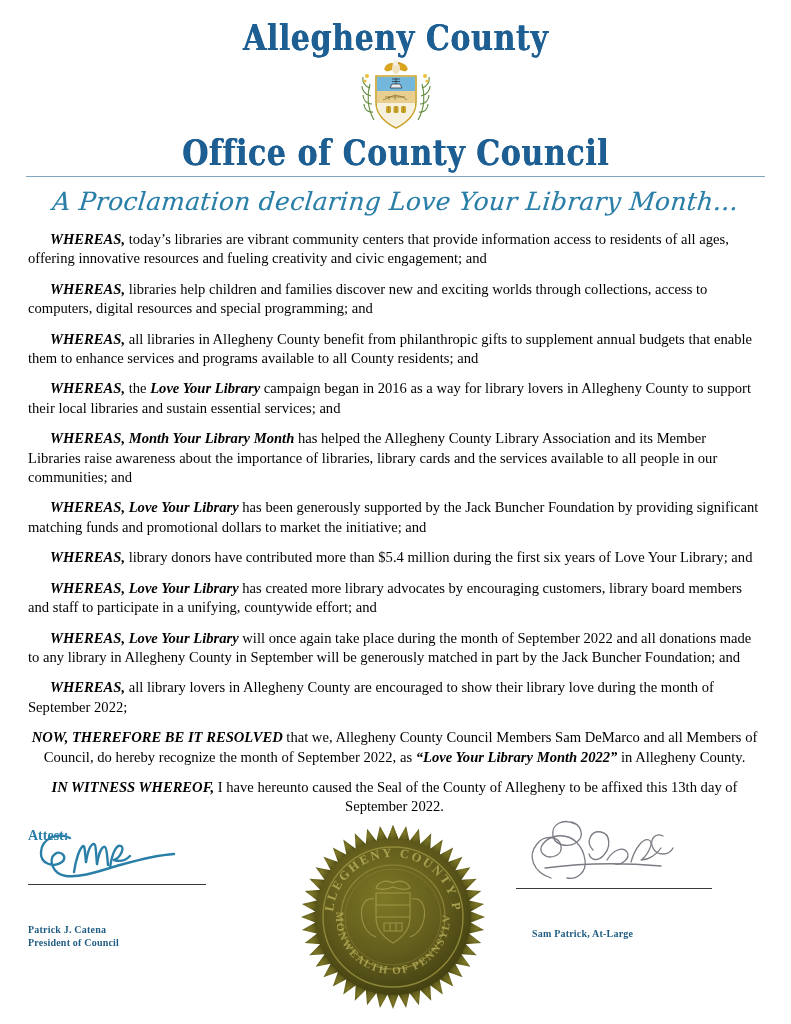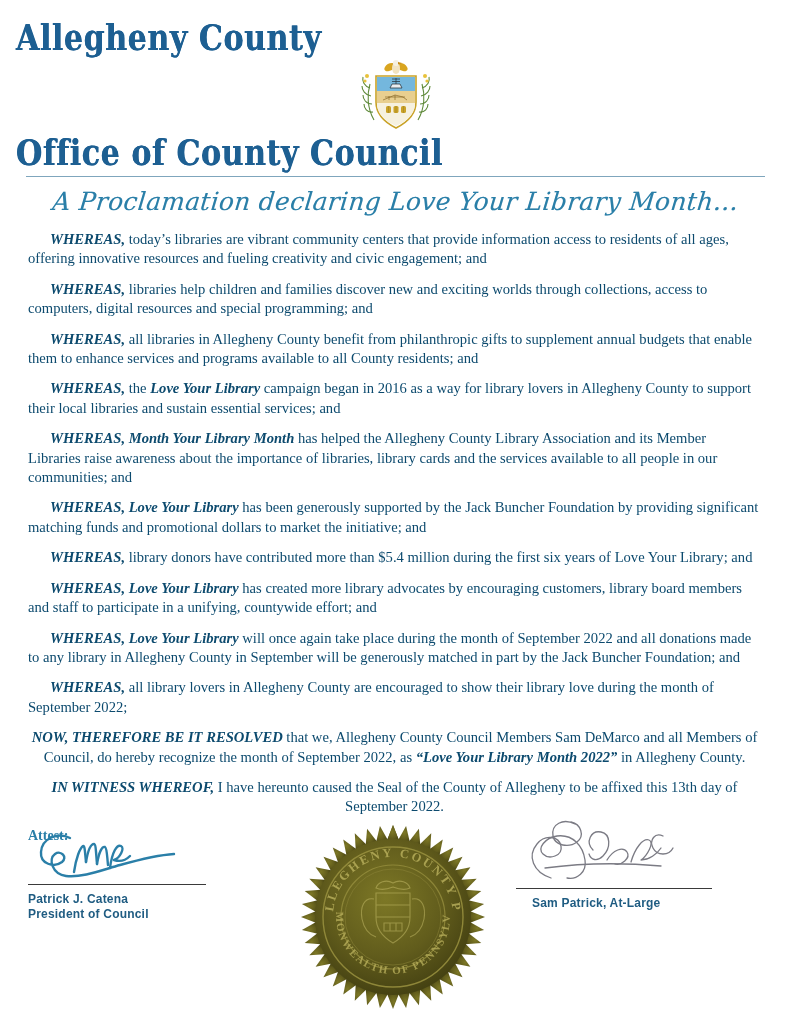--- a/index.html
+++ b/index.html
@@ -20,21 +20,21 @@
   .page {
     position: relative;
     width: 791px;
     height: 1024px;
     background: #ffffff;
     box-sizing: border-box;
   }
 
   
   .header {
-    text-align: left;
+    text-align: center;
     padding-top: 16px;
   }
   .org-title, .office-title {
     font-family: "DejaVu Serif", "Liberation Serif", serif;
     color: #1d5f92;
     font-weight: bold;
     letter-spacing: 0.5px;
     line-height: 1.0;
     font-stretch: condensed;
   }
@@ -84,21 +84,21 @@
     transform: skewX(-6deg) scaleX(0.99);
     text-shadow: 0.3px 0.3px 0 rgba(42,127,168,0.35);
   }
 
   
   .body-text {
     margin: 14px 30px 0 28px;
     font-size: 14.6px;
     line-height: 1.33;
     text-align: left;
-    color: #0c4a6e;
+    color: #000000;
   }
   .para {
     margin: 0 0 11px 0;
     text-indent: 22px;
   }
   .para.noindent { text-indent: 0; text-align: center; }
   .lead {
     font-weight: bold;
     font-style: italic;
   }
@@ -144,24 +144,25 @@
     height: 1px;
     background: #3a3a3a;
   }
   .sig-line.left  { left: 28px;  top: 64px; width: 178px; }
   .sig-line.right { left: 516px; top: 68px; width: 196px; }
 
   .sig-name {
     position: absolute;
     color: #1f5c82;
     font-weight: bold;
-    font-size: 12px;
-    font-family: Liberation Sans, sans-serif;
+    font-size: 10px;
+    font-family: Liberation Serif, serif;
     letter-spacing: 0.2px;
     line-height: 1.28;
+    margin-top: 32px;
   }
   .sig-name.left  { left: 28px;  top: 72px; }
   .sig-name.right { left: 532px; top: 76px; }
 
   .seal-wrap {
     position: absolute;
     left: 296px;
     top: 5px;
     width: 195px;
     height: 185px;

